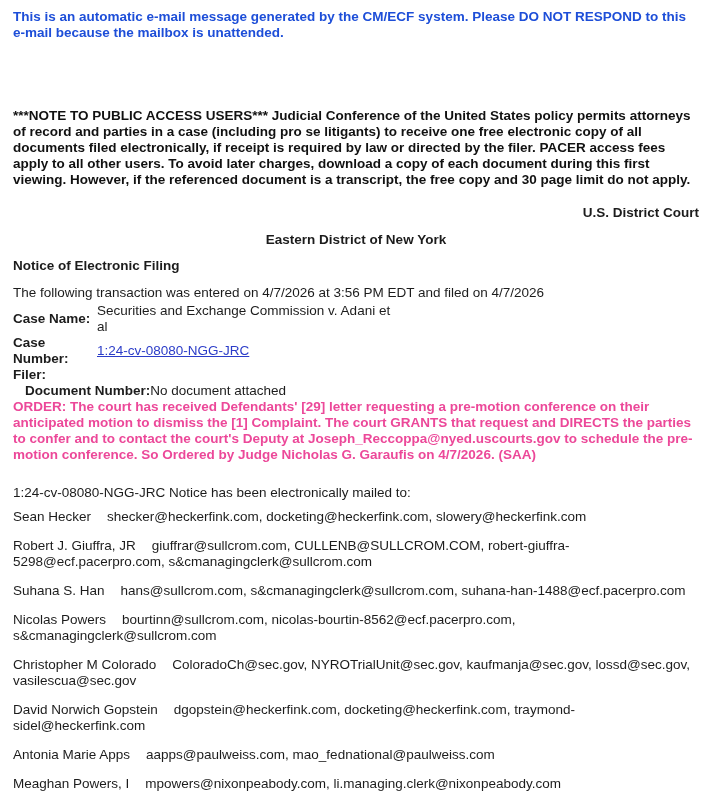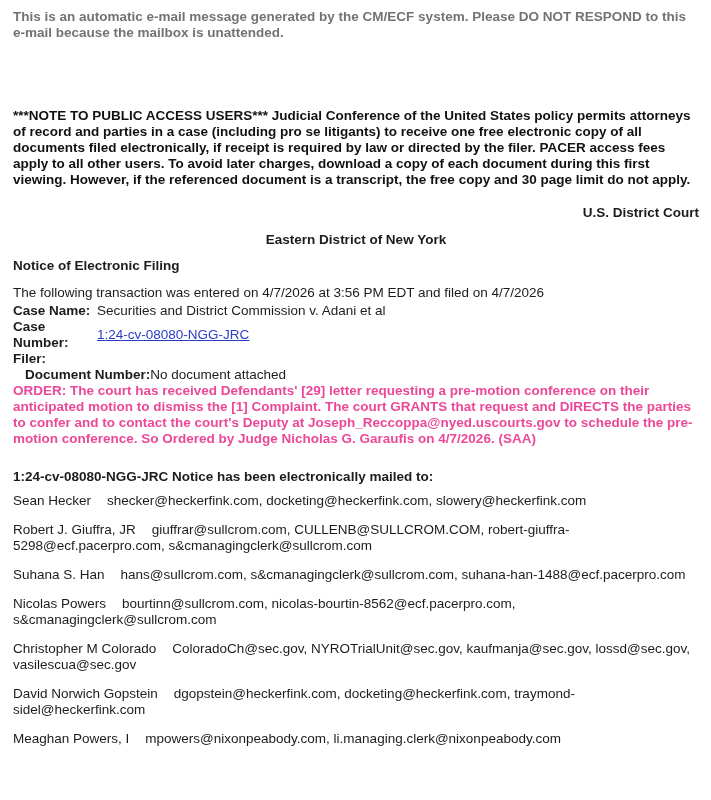--- a/index.html
+++ b/index.html
@@ -12,21 +12,21 @@
     font-family: "Liberation Sans", "DejaVu Sans", sans-serif;
     font-size: 13.5px;
     line-height: 16px;
     color: #1c1c1c;
   }
   .page { padding: 9px 12px 0 13px; }
   p { margin: 0; }
   .center { text-align: center; }
 
   .alert {
-    color: #737373;
+    color: #1d4ed8;
     font-weight: bold;
     margin-bottom: 67px;
   }
   .note {
     font-weight: bold;
     color: #111111;
   }
   .court-name   { margin-top: 17px; font-weight: bold; text-align: right; }
   .court-district { margin-top: 11px; font-weight: bold; }
   .notice-heading { margin-top: 10px; font-weight: bold; }
@@ -42,21 +42,21 @@
     text-decoration: underline;
     cursor: pointer;
   }
 
   .docket-label { margin-top: 6px; font-weight: bold; }
   .docket-text {
     color: #ec4899;
     font-weight: bold;
   }
 
-  .mailed-heading { margin-top: 22px; font-weight: bold; }
+  .mailed-heading { margin-top: 22px; font-weight: normal; }
   .recipients { margin-top: 8px; }
   .recipient { margin-bottom: 13px; }
   .r-name { margin-right: 16px; }
 </style>
 </head>
 <body>
 
 <div class="page">
 
   <p class="alert">This is an automatic e-mail message generated by the CM/ECF system. Please DO NOT RESPOND to this e-mail because the mailbox is unattended.</p>
@@ -66,21 +66,21 @@
   <p class="center court-name">U.S. District Court</p>
   <p class="center court-district">Eastern District of New York</p>
 
   <p class="notice-heading">Notice of Electronic Filing</p>
 
   <p class="transaction">The following transaction was entered on 4/7/2026 at 3:56 PM EDT and filed on 4/7/2026</p>
 
   <div class="case-table">
     <div class="case-row">
       <span class="case-label">Case Name:</span>
-      <span class="case-value">Securities and District Commission v. Adani et al</span>
+      <span class="case-value">Securities and Exchange Commission v. Adani et al</span>
     </div>
     <div class="case-row">
       <span class="case-label">Case Number:</span>
       <span><a class="case-link">1:24-cv-08080-NGG-JRC</a></span>
     </div>
     <div class="case-row">
       <span class="case-label">Filer:</span>
       <span></span>
     </div>
     <div class="case-row-inline">
@@ -107,18 +107,21 @@
     <p class="recipient">
       <span class="r-name">Nicolas Powers</span><span>bourtinn@sullcrom.com, nicolas-bourtin-8562@ecf.pacerpro.com, s&amp;cmanagingclerk@sullcrom.com</span>
     </p>
     <p class="recipient">
       <span class="r-name">Christopher M Colorado</span><span>ColoradoCh@sec.gov, NYROTrialUnit@sec.gov, kaufmanja@sec.gov, lossd@sec.gov, vasilescua@sec.gov</span>
     </p>
     <p class="recipient">
       <span class="r-name">David Norwich Gopstein</span><span>dgopstein@heckerfink.com, docketing@heckerfink.com, traymond-sidel@heckerfink.com</span>
     </p>
     <p class="recipient">
+      <span class="r-name">Antonia Marie Apps</span><span>aapps@paulweiss.com, mao_fednational@paulweiss.com</span>
+    </p>
+    <p class="recipient">
       <span class="r-name">Meaghan Powers, I</span><span>mpowers@nixonpeabody.com, li.managing.clerk@nixonpeabody.com</span>
     </p>
 
   </div>
 
 </div>
 
 </body></html>

